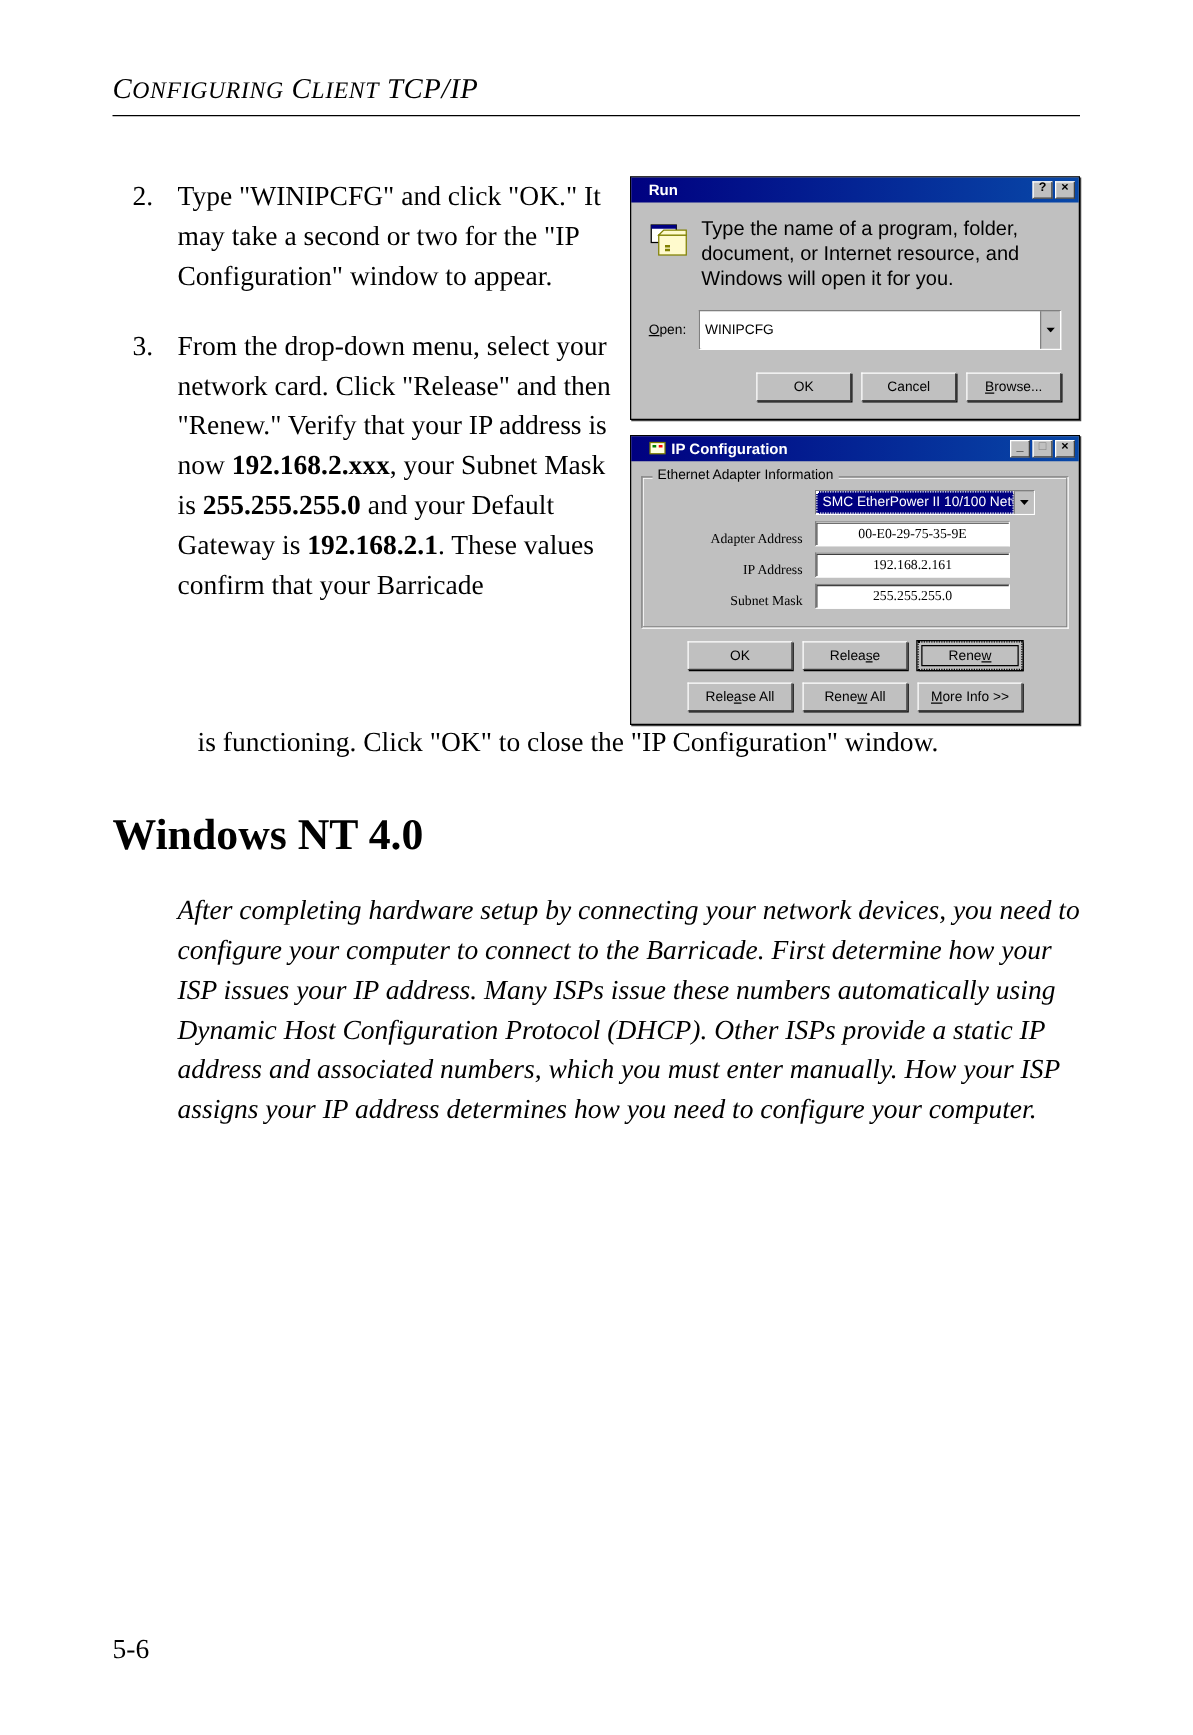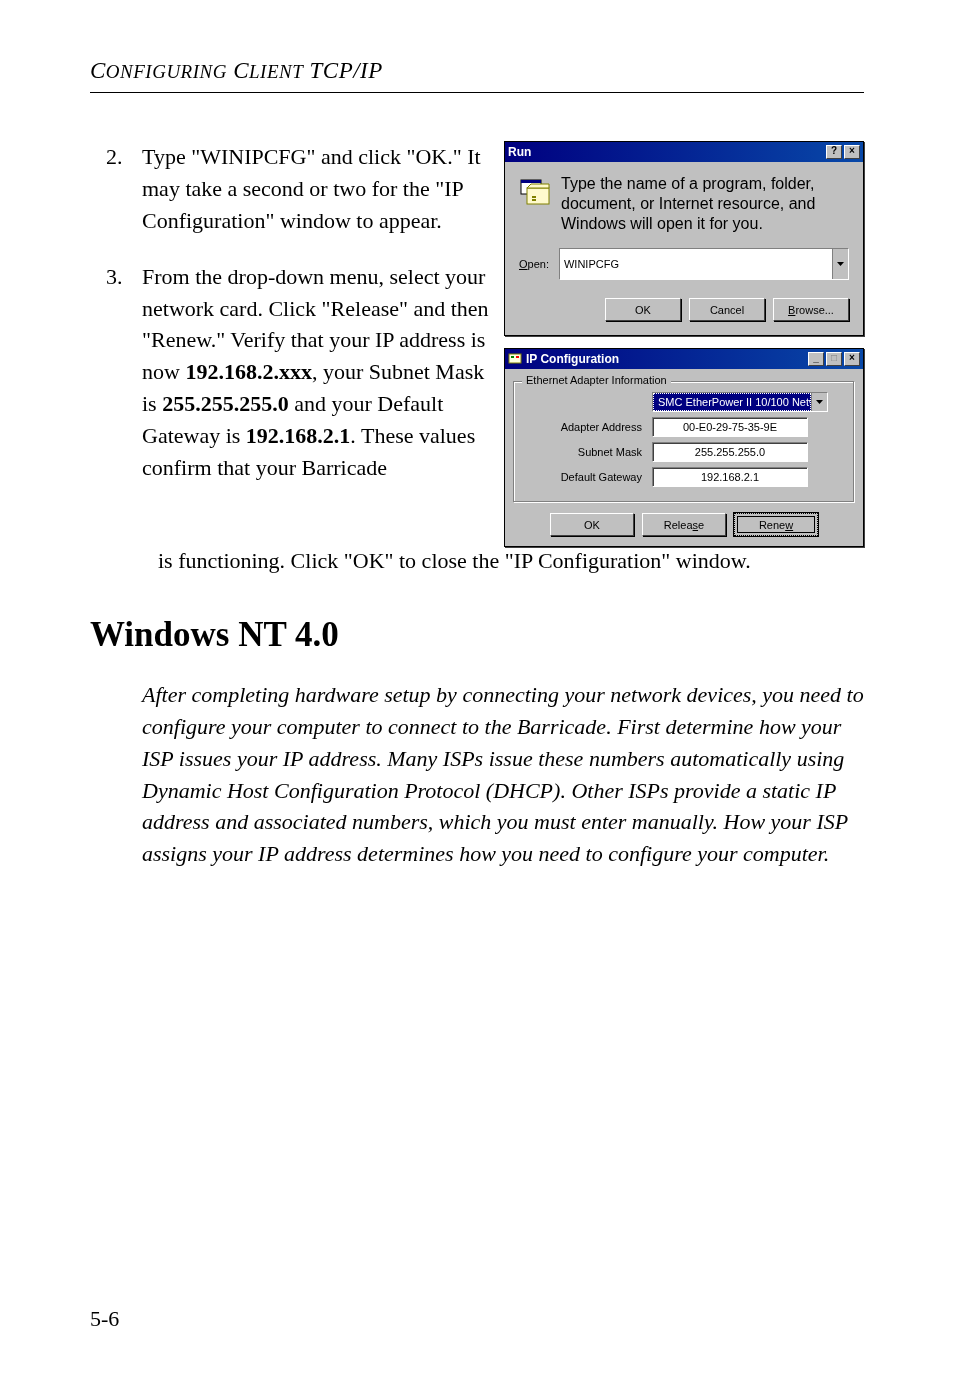--- a/index.html
+++ b/index.html
@@ -86,21 +86,21 @@
       background: linear-gradient(to right, #000080, #0848a8);
       color: #fff;
       display: flex;
       align-items: center;
       justify-content: space-between;
       padding: 2px 3px;
       height: 20px;
       font-weight: bold;
       font-size: 12px;
     }
-    .title-bar-left { display:flex; align-items:flex-end; gap:4px; }
+    .title-bar-left { display:flex; align-items:flex-end; gap:4px;margin-left:11px; }
     .title-bar-icon { width:14px; height:14px; }
     .title-buttons { display: flex; gap: 2px; }
     .title-btn {
       width: 16px; height: 14px;
       background: #c0c0c0;
       border: 1px solid #fff;
       border-right-color: #404040;
       border-bottom-color: #404040;
       font-size: 10px;
       line-height: 10px;
@@ -154,21 +154,21 @@
       border-right-color:#fff; border-bottom-color:#fff;
       box-shadow: inset -1px -1px 0 #808080, inset 1px 1px 0 #fff;
       padding: 10px 10px 10px 10px;
       position: relative;
       margin-top: 8px;
     }
     .group-legend {
       position: absolute; top: -8px; left: 8px;
       background: #c0c0c0; padding: 0 4px; font-size: 11px;
     }
-    .field-row { display:flex; align-items:center; margin: 5px 0; }
+    .field-row { display:flex; align-items:flex-end; margin: 5px 0; font-family: Liberation Serif, serif; }
     .field-label { flex: 0 0 128px; text-align:right; padding-right:10px; font-size:11px; }
     .field-box {
       flex: 0 0 156px; height: 20px; background:#fff;
       border: 1px solid #808080; border-right-color:#fff; border-bottom-color:#fff;
       box-shadow: inset 1px 1px 0 #404040;
       font-size:11px; display:flex; align-items:center; justify-content:center;
     }
     .adapter-combo {
       margin-left: 128px;
       width: 176px; height: 20px;
@@ -277,33 +277,38 @@
               <svg width="7" height="4" viewBox="0 0 7 4">
                   <path d="M0 0 L7 0 L3.5 4 Z" fill="#000"></path>
                 </svg>
             </div>
           </div>
           <div class="field-row">
             <div class="field-label">Adapter Address</div>
             <div class="field-box">00-E0-29-75-35-9E</div>
           </div>
           <div class="field-row">
+            <div class="field-label">IP Address</div>
+            <div class="field-box">192.168.2.161</div>
+          </div>
+          <div class="field-row">
             <div class="field-label">Subnet Mask</div>
             <div class="field-box">255.255.255.0</div>
-          </div>
-          <div class="field-row">
-            <div class="field-label">Default Gateway</div>
-            <div class="field-box">192.168.2.1</div>
           </div>
         </div>
         <div class="ipc-btn-row">
           <button class="win-btn sm">OK</button>
           <button class="win-btn sm"><span>Relea</span><span class="ul">s</span><span>e</span></button>
           <button class="win-btn sm focus"><span>Rene</span><span class="ul">w</span></button>
         </div>
+        <div class="ipc-btn-row">
+          <button class="win-btn sm"><span>Rele</span><span class="ul">a</span><span>se All</span></button>
+          <button class="win-btn sm"><span>Rene</span><span class="ul">w</span><span> All</span></button>
+          <button class="win-btn sm"><span class="ul">M</span><span>ore Info &gt;&gt;</span></button>
+        </div>
       </div>
     </div>
   </div>
 </div>
 
 <div class="continuation">is functioning. Click "OK" to close the "IP Configuration" window.</div>
 
 <h2 class="section">Windows NT 4.0</h2>
 
 <div class="para">After completing hardware setup by connecting your network devices, you need to configure your computer to connect to the Barricade. First determine how your ISP issues your IP address. Many ISPs issue these numbers automatically using Dynamic Host Configuration Protocol (DHCP). Other ISPs provide a static IP address and associated numbers, which you must enter manually. How your ISP assigns your IP address determines how you need to configure your computer.</div>

